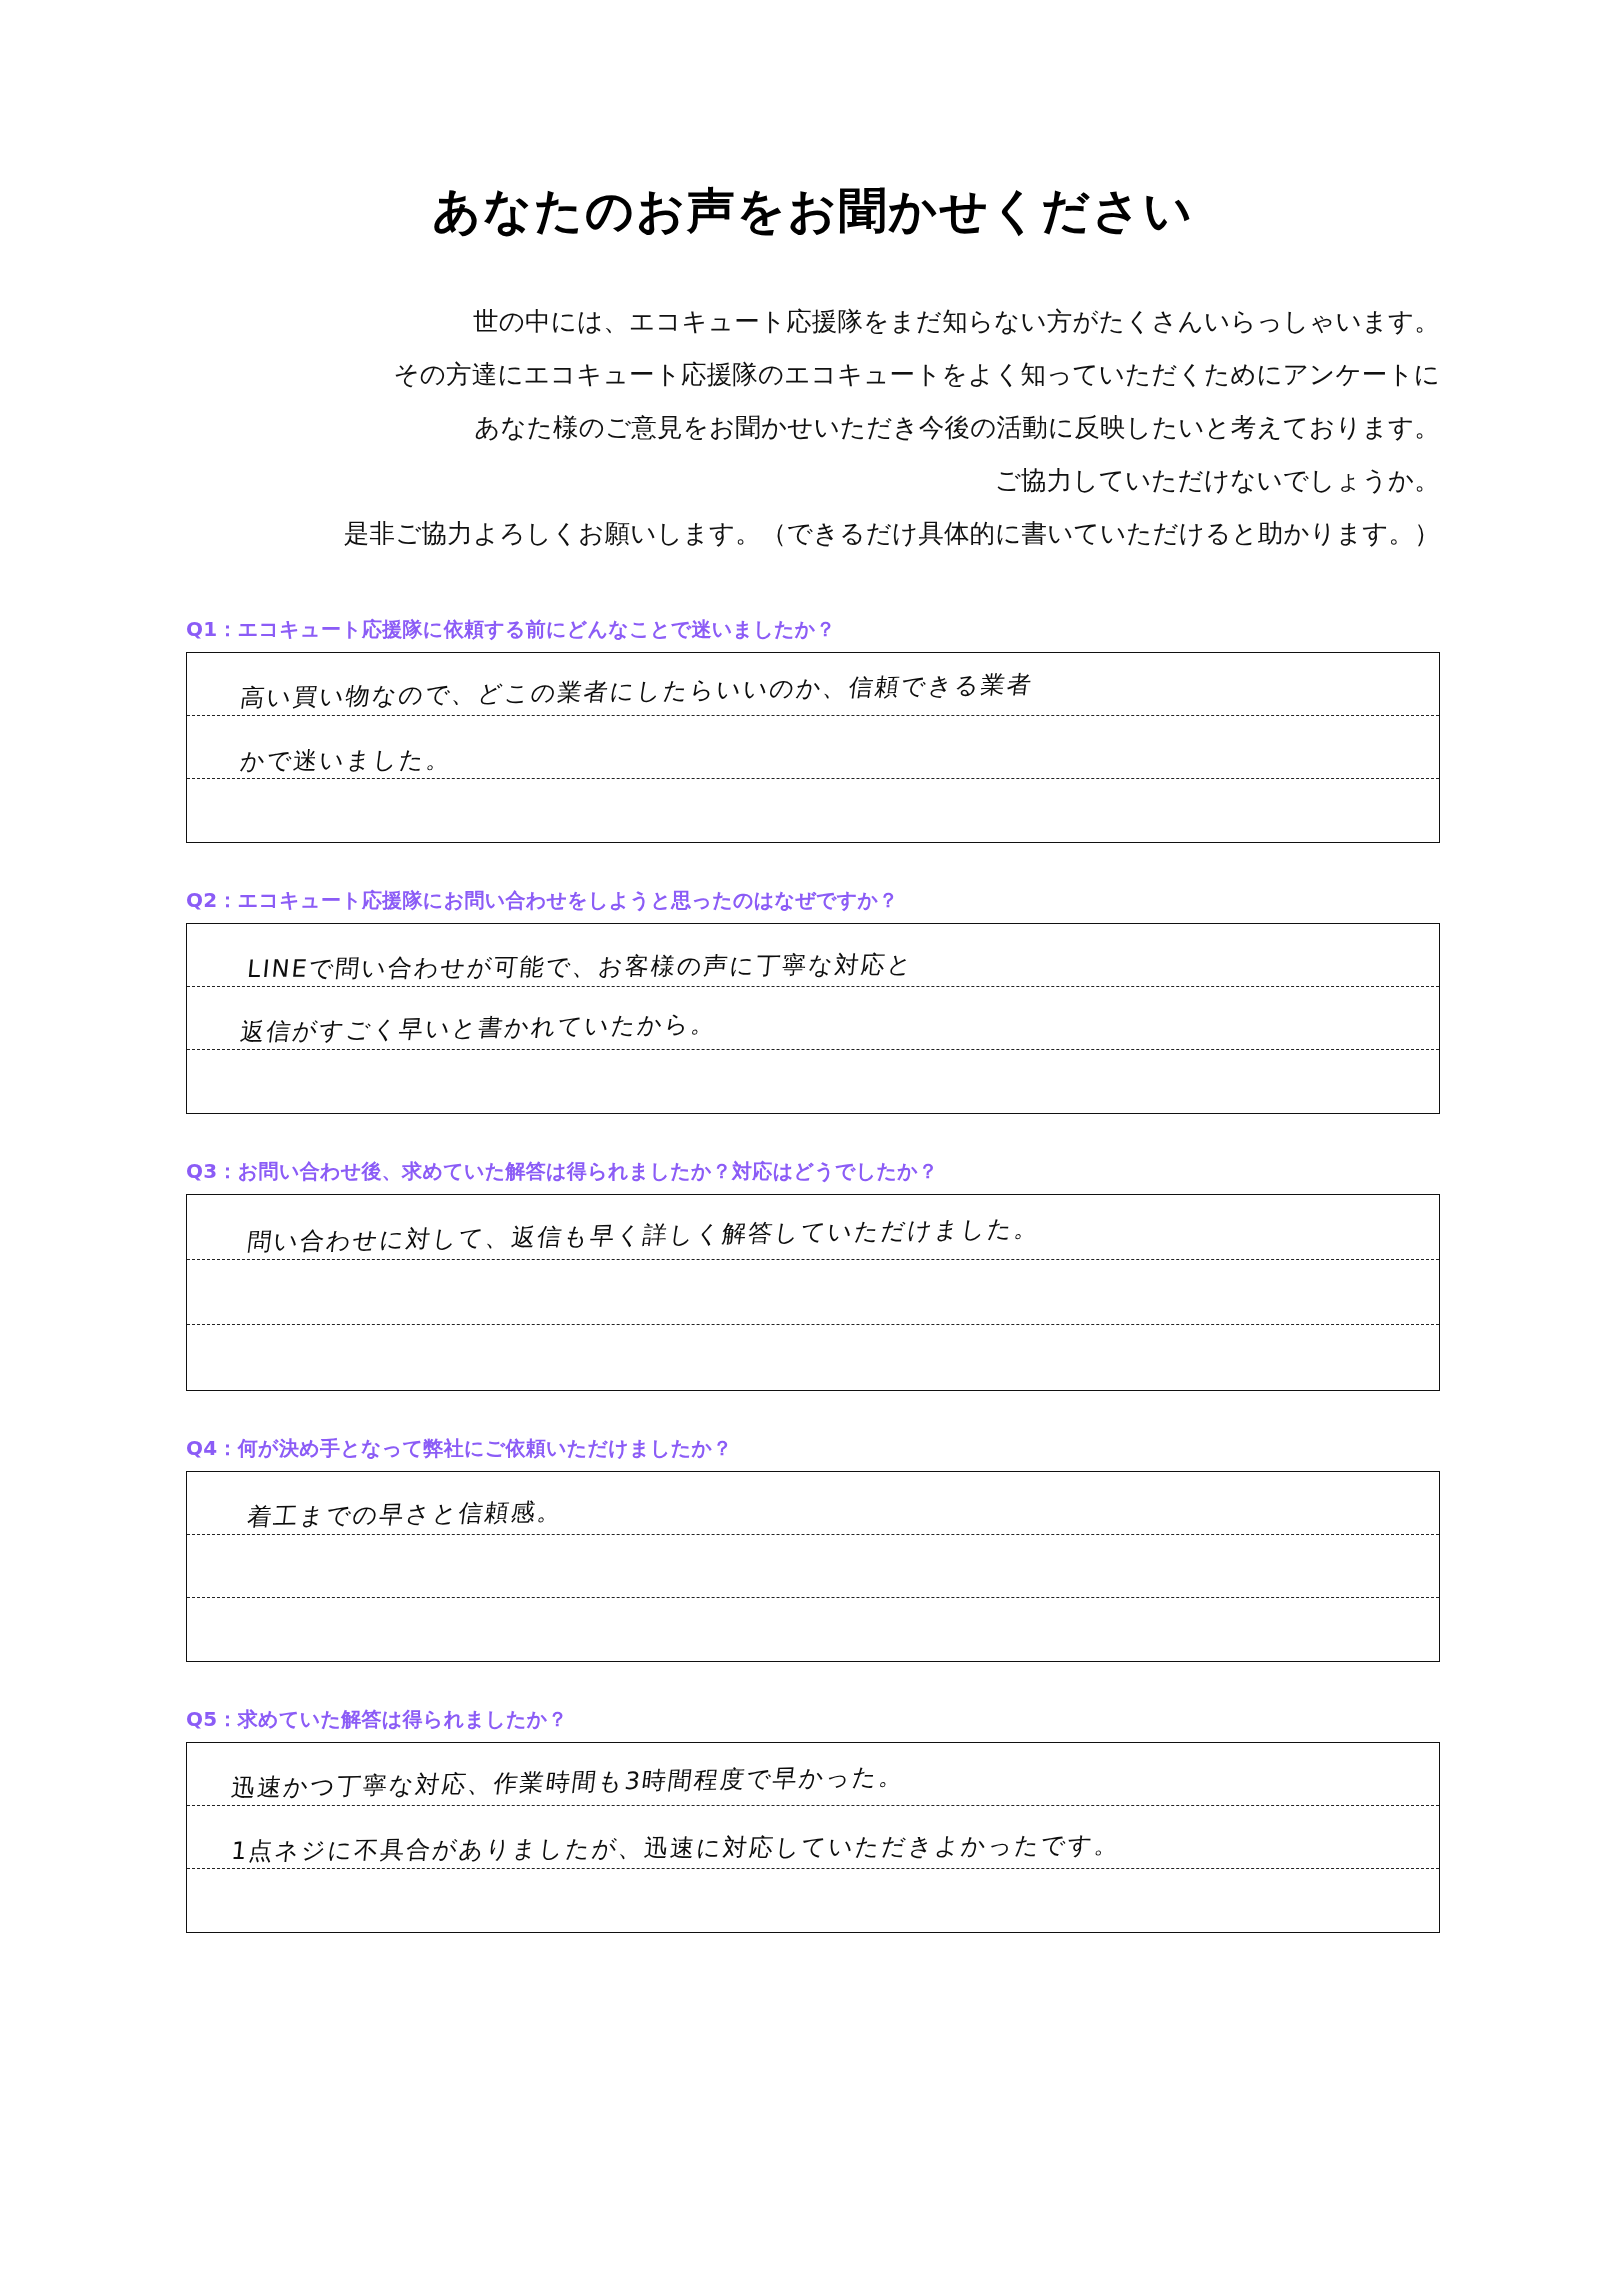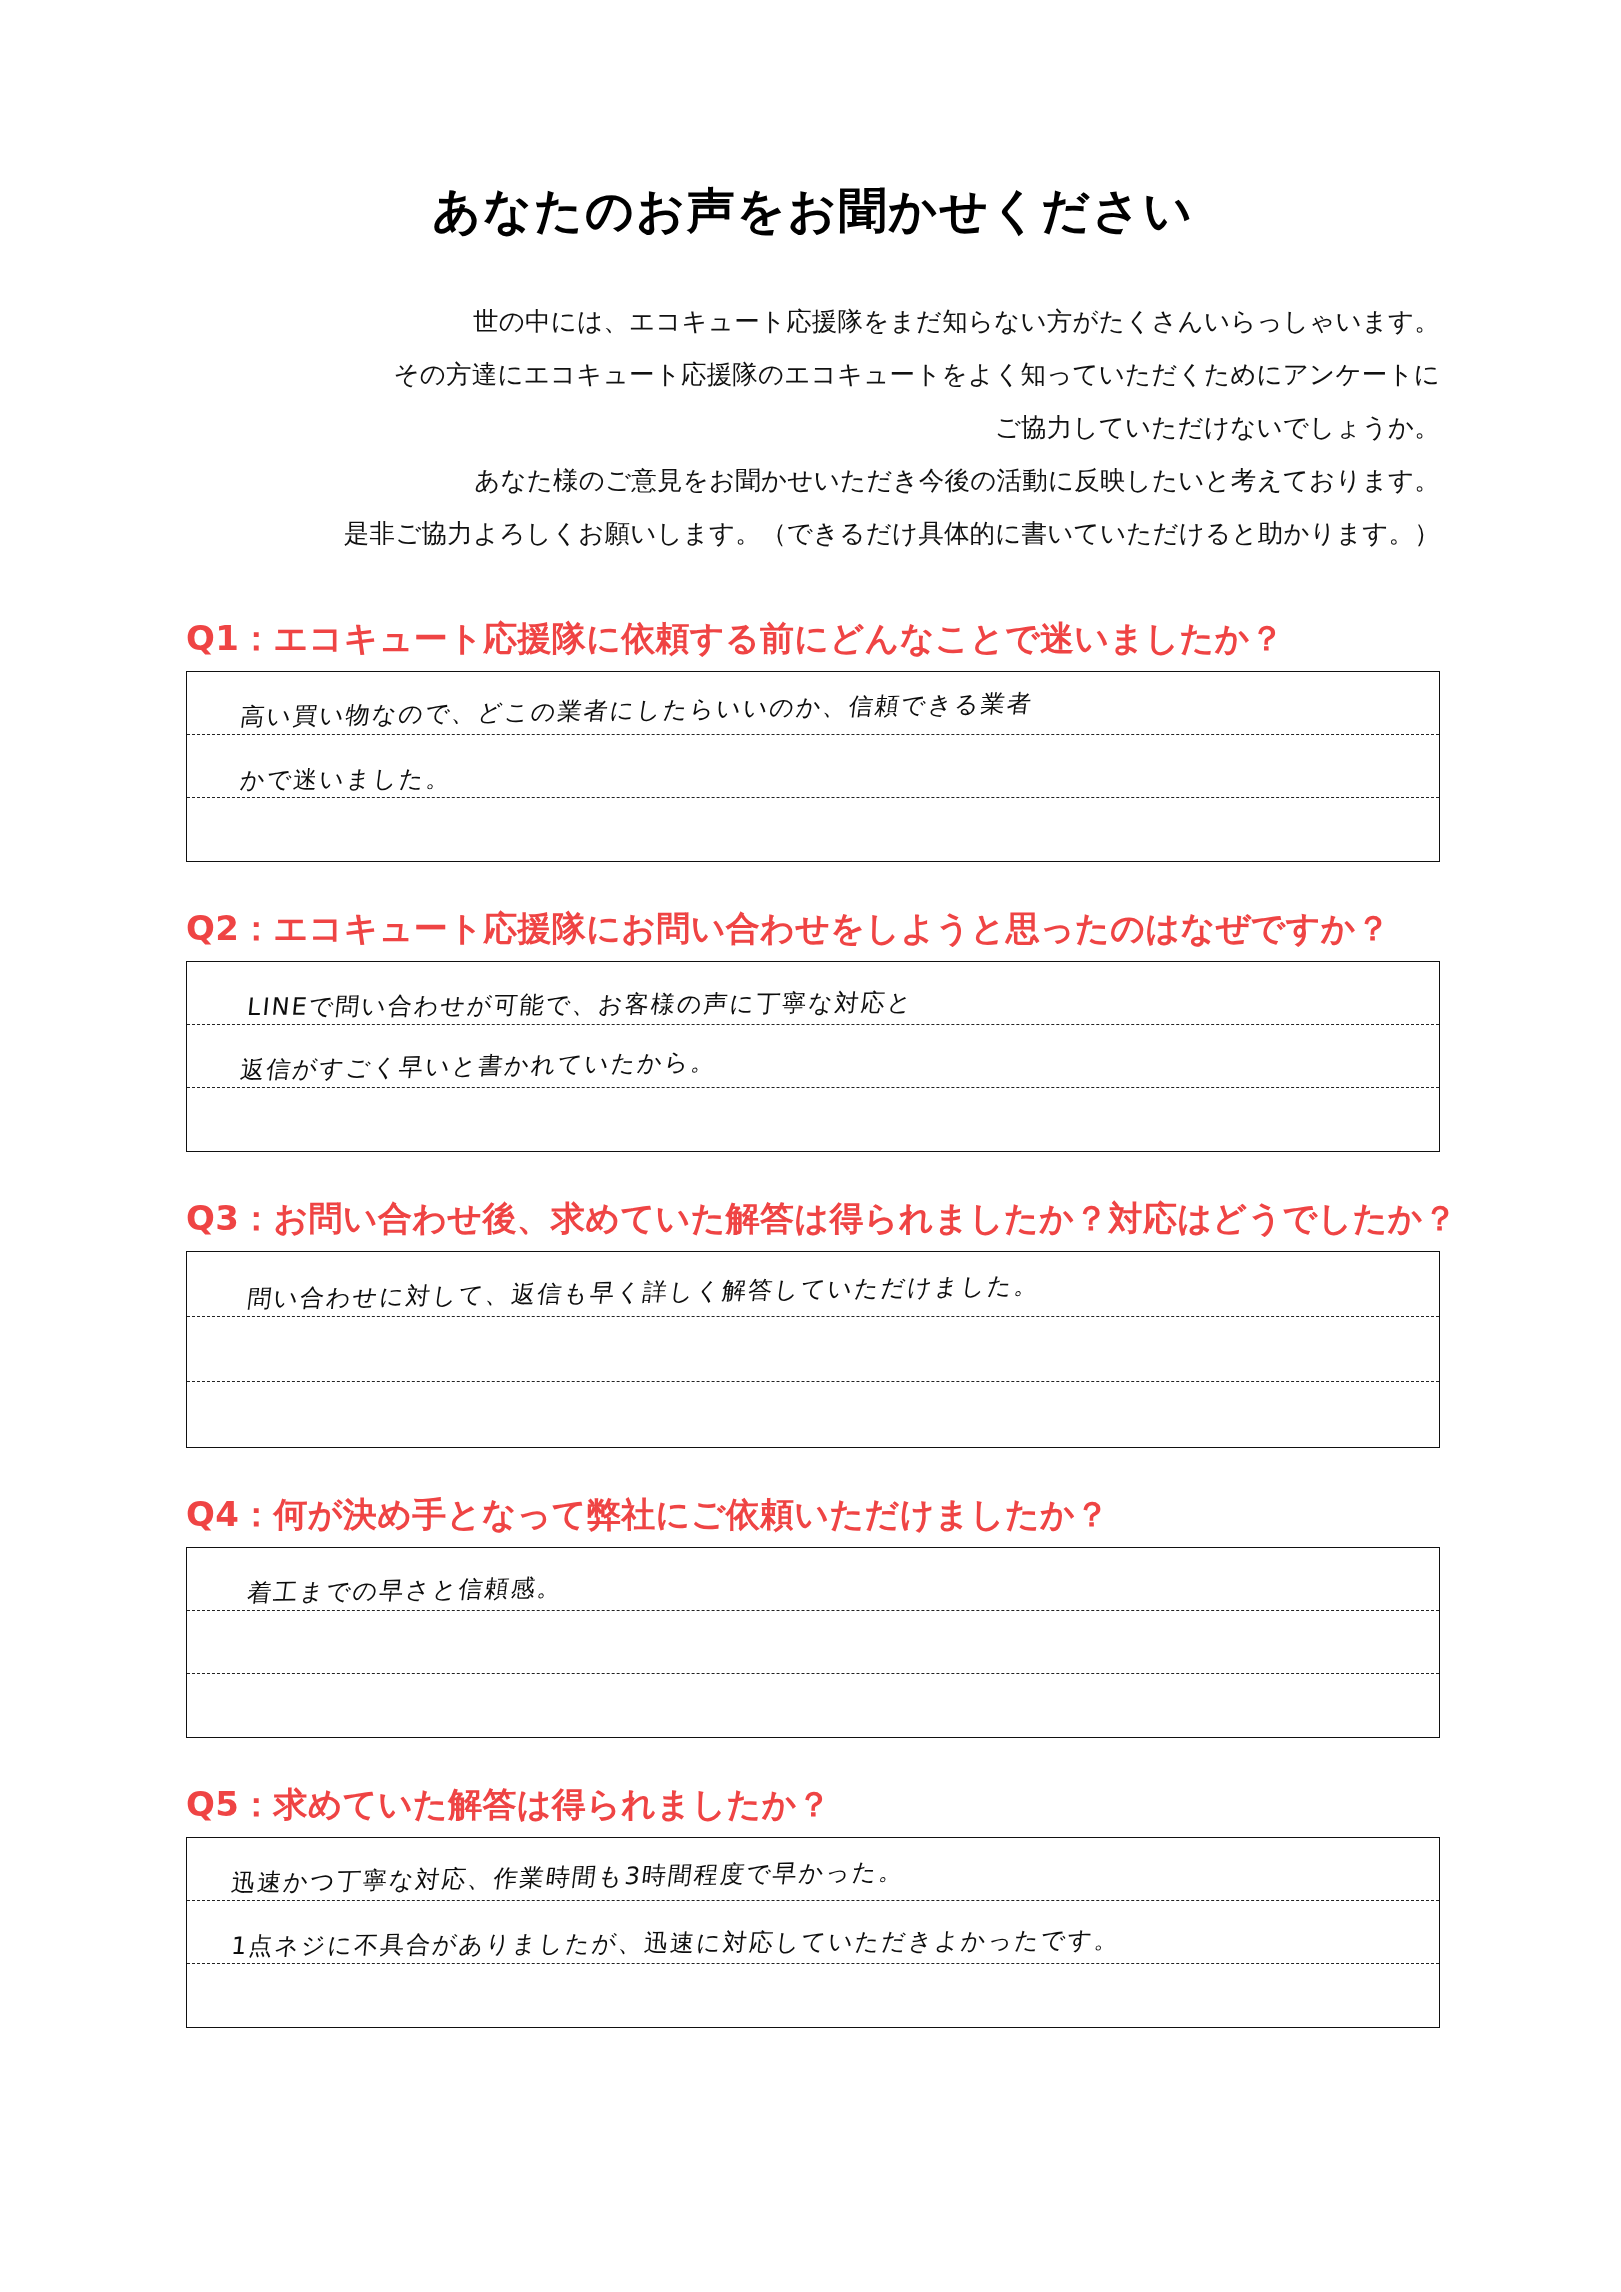--- a/index.html
+++ b/index.html
@@ -61,25 +61,25 @@
   }
 
   
   .qblock {
     margin-top: 44px;
   }
   .qblock.first {
     margin-top: 56px;
   }
   .q-title {
-    font-size: 34px;
+    font-size: 20px;
     font-weight: bold;
     letter-spacing: 0.3px;
     margin: 0 0 9px 0;
-    color: #ef4444;
+    color: #8b5cf6;
     white-space: nowrap;
     font-family: "DejaVu Sans", "Liberation Sans", sans-serif;
   }
 
   .answer-box {
     border: 1.8px solid #111;
     background: #fff;
     box-sizing: border-box;
   }
   .answer-row {
@@ -123,22 +123,22 @@
 <body>
 
 <div class="page">
   <div class="sheet">
 
     <h1 class="doc-title">あなたのお声をお聞かせください</h1>
 
     <div class="intro">
       <div class="intro-line">世の中には、エコキュート応援隊をまだ知らない方がたくさんいらっしゃいます。</div>
       <div class="intro-line">その方達にエコキュート応援隊のエコキュートをよく知っていただくためにアンケートに</div>
+      <div class="intro-line">あなた様のご意見をお聞かせいただき今後の活動に反映したいと考えております。</div>
       <div class="intro-line">ご協力していただけないでしょうか。</div>
-      <div class="intro-line">あなた様のご意見をお聞かせいただき今後の活動に反映したいと考えております。</div>
       <div class="intro-line">是非ご協力よろしくお願いします。（できるだけ具体的に書いていただけると助かります。）</div>
     </div>
 
     <div class="qblock first q1">
       <div class="q-title">Q1：エコキュート応援隊に依頼する前にどんなことで迷いましたか？</div>
       <div class="answer-box">
         <div class="answer-row">
           <span class="hand tilt-a">高い買い物なので、どこの業者にしたらいいのか、信頼できる業者</span>
         </div>
         <div class="answer-row">

